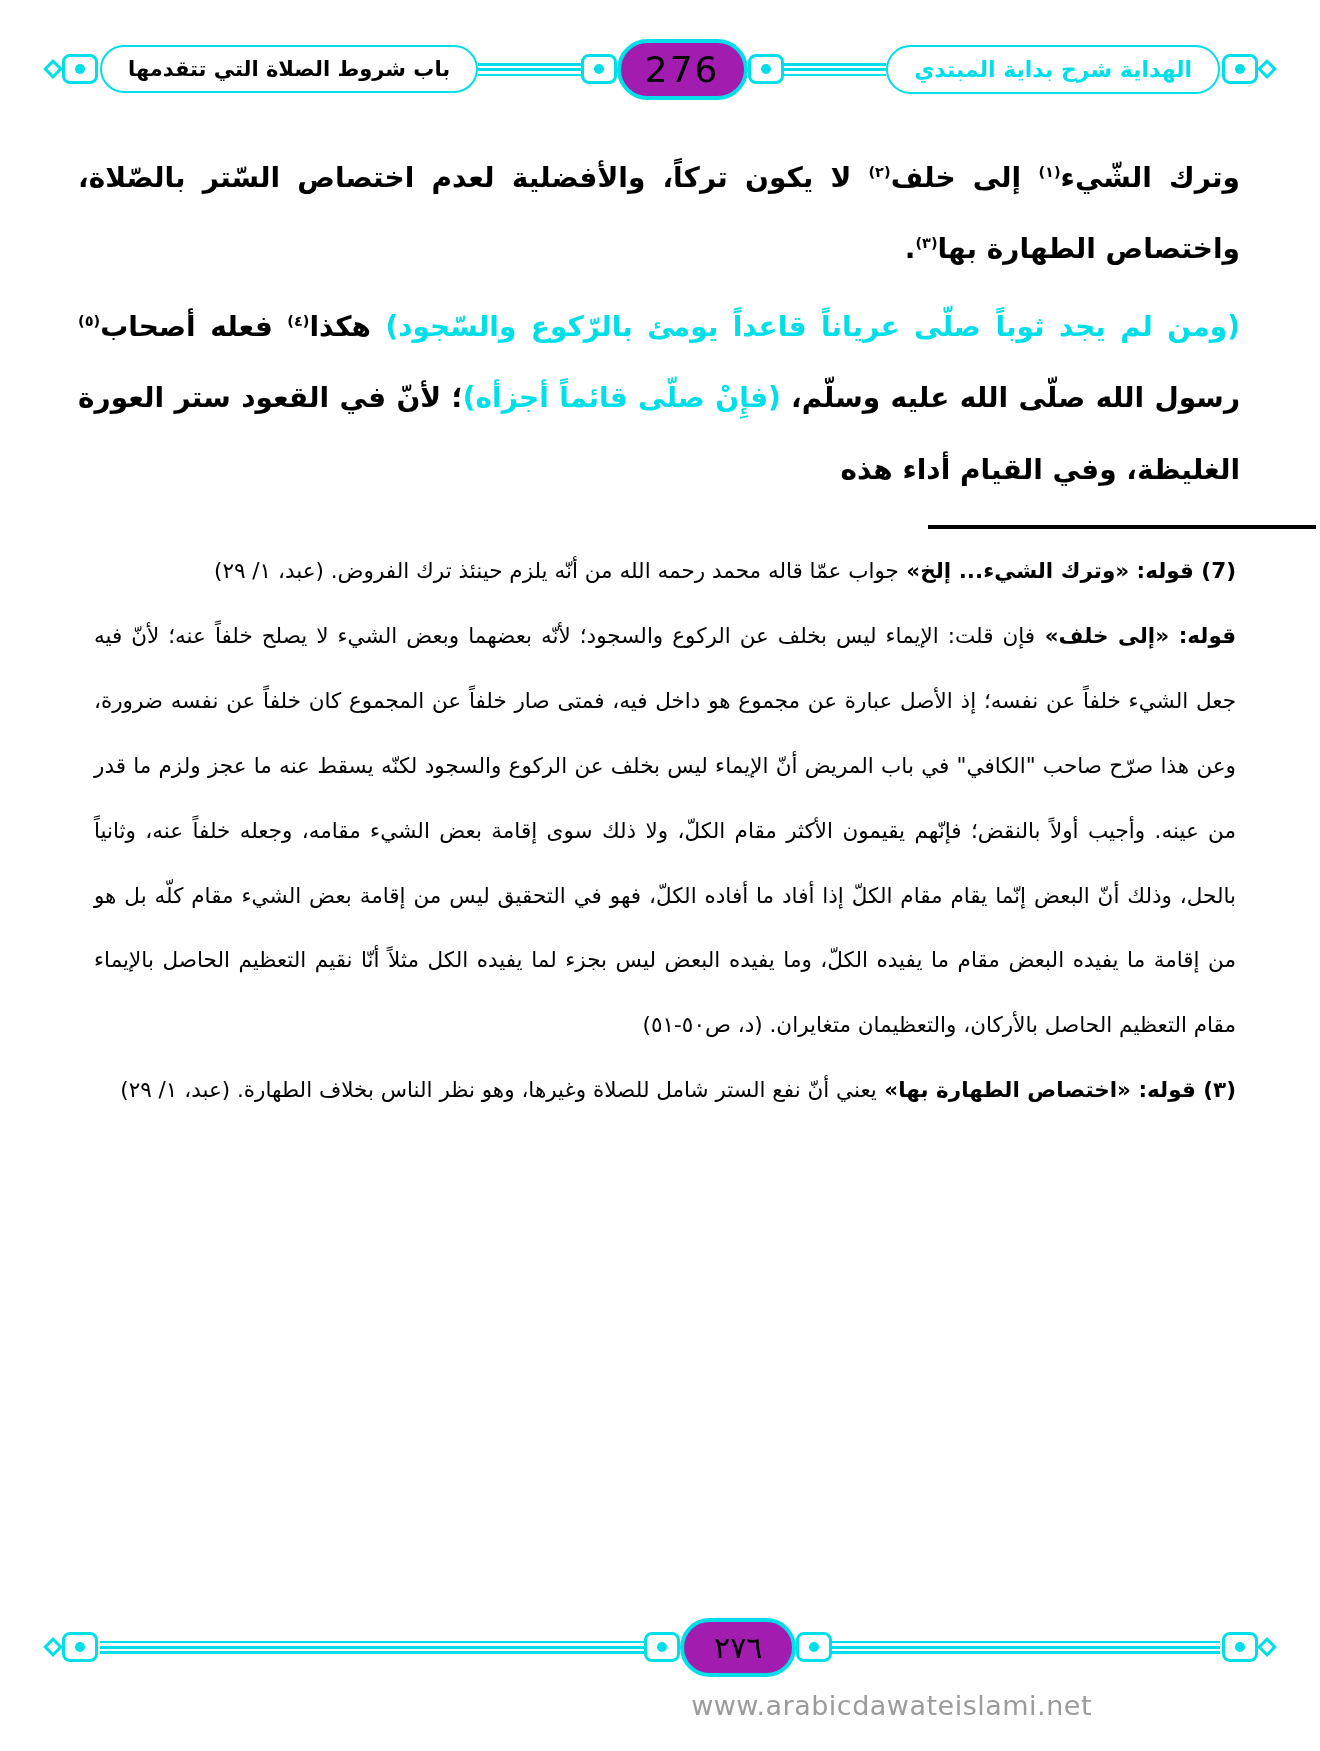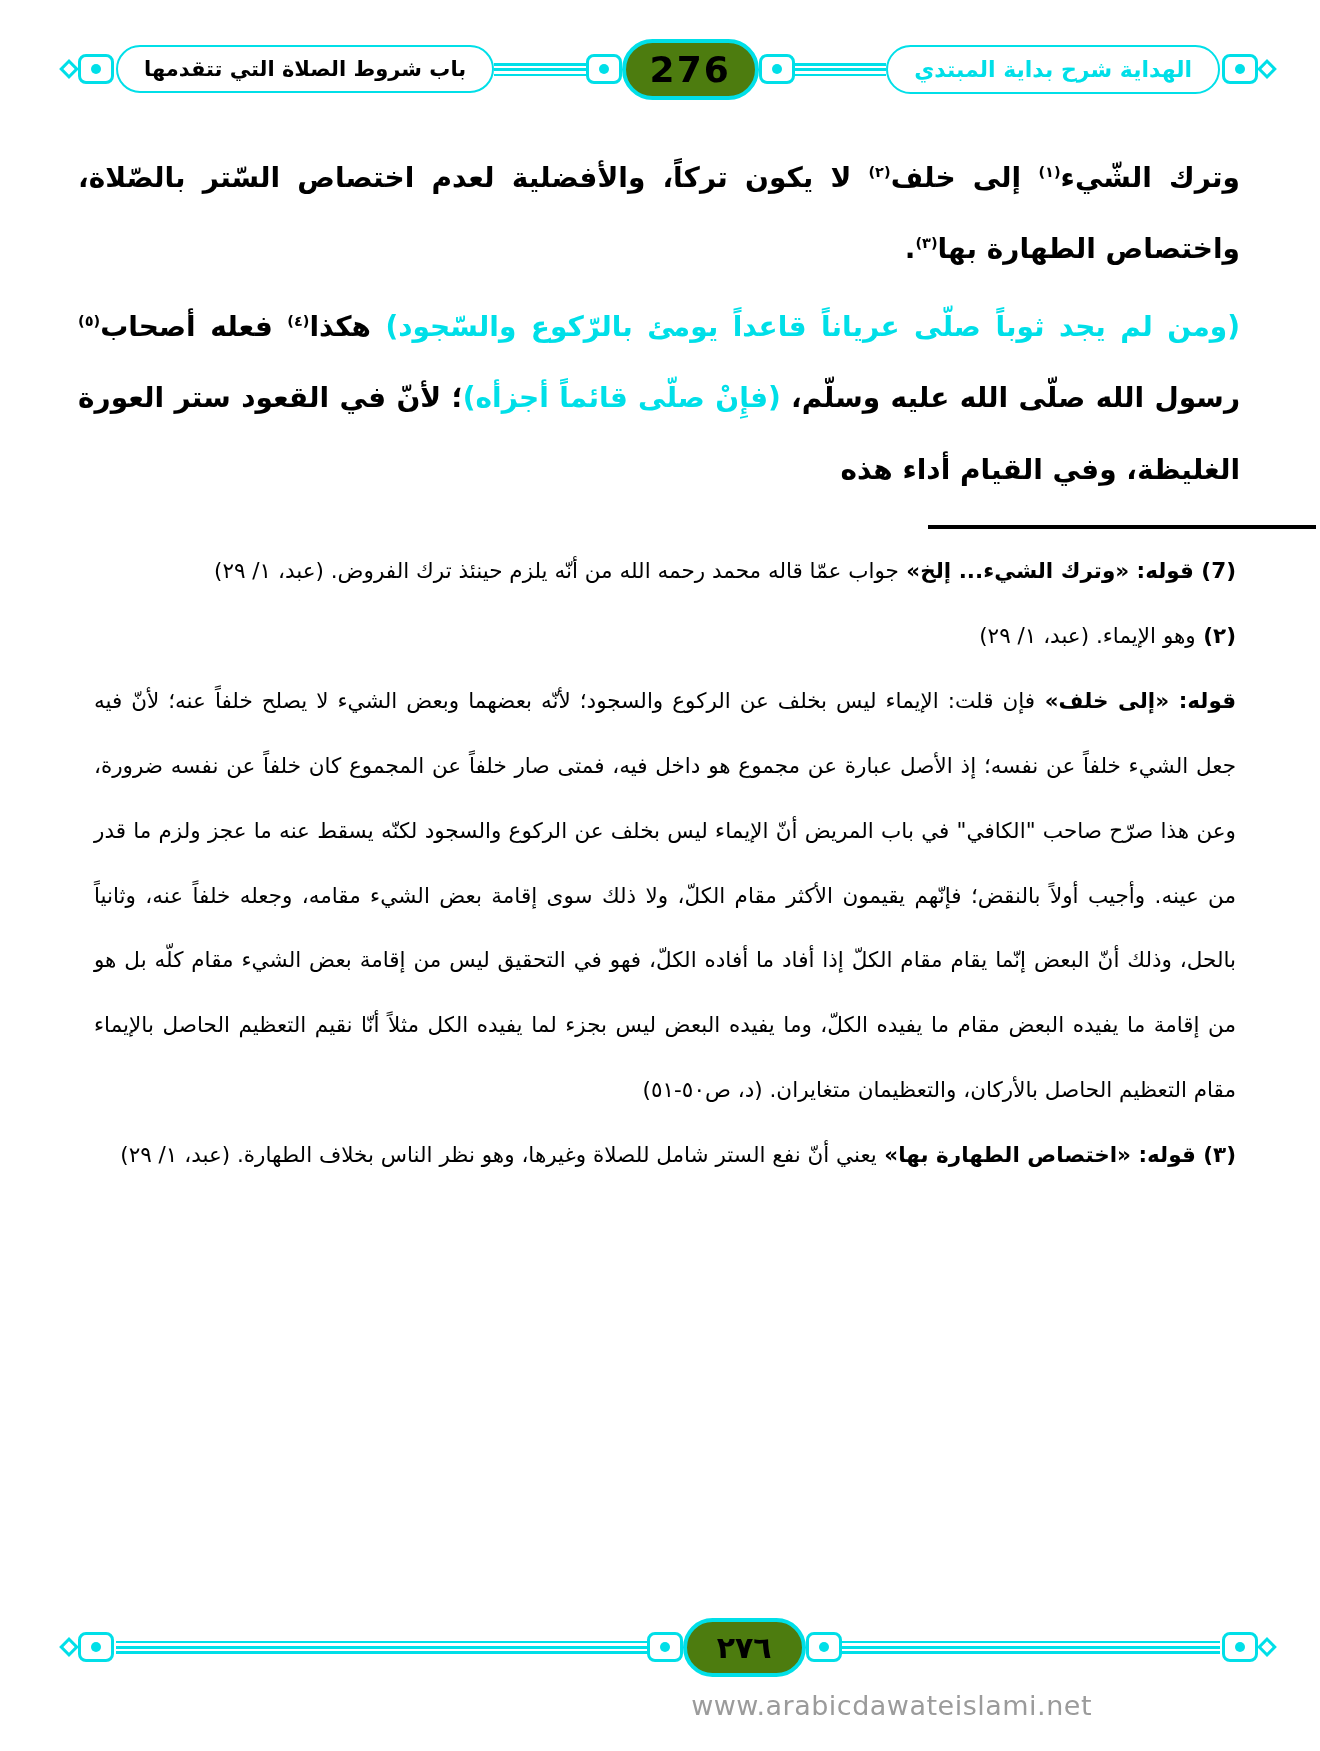--- a/index.html
+++ b/index.html
@@ -4,21 +4,21 @@
 <style>
   :root { --accent:#00dfe8; --wm:#9b9b9b; }
   * { box-sizing:border-box; }
   html,body { margin:0; padding:0; }
   body {
     width:1320px; height:1751px; position:relative; overflow:hidden;
     background:#ffffff; font-family:"DejaVu Sans", sans-serif;
   }
 
   
-  .band { display:flex; align-items:center; padding:0 46px;margin-left:16px; }
+  .band { display:flex; align-items:center; padding:0 46px; }
   .band-header { margin-top:26px; height:86px; }
   .band-footer { position:absolute; left:0; right:0; top:1612px; height:70px; }
 
   .tline { flex:1 1 40px; height:13px; min-width:20px;
     background:linear-gradient(to bottom,
       var(--accent) 0 2.5px, #fff 2.5px 5px,
       var(--accent) 5px 8px, #fff 8px 10.5px,
       var(--accent) 10.5px 13px);
   }
   .tip { width:14px; height:14px; border:3px solid var(--accent);
@@ -28,21 +28,21 @@
   .clamp::after { content:""; position:absolute; left:50%; top:50%;
     width:10px; height:10px; margin:-5px 0 0 -5px; border-radius:50%;
     background:var(--accent); }
 
   .pill { border:2.5px solid var(--accent); border-radius:40px;
     background:#fff; padding:10px 26px; white-space:nowrap;
     font-weight:bold; flex:0 0 auto; }
   .pill-chapter { font-size:21px; color:#000; }
   .pill-book { font-size:22px; color:var(--accent); }
   .oval-page { border:4px solid var(--accent); border-radius:36px;
-    background:#4d7c0f; padding:6px 24px; font-size:36px; font-weight:bold;
+    background:#a21caf; padding:6px 24px; font-size:36px; font-weight:normal;
     color:#000; flex:0 0 auto; letter-spacing:2px; }
   .oval-page-footer { font-size:30px; padding:8px 30px; letter-spacing:0; }
 
   
   .main { direction:rtl; text-align:justify; padding:30px 80px 0 78px;
     font-size:28px; font-weight:bold; color:#000; line-height:2.55; }
   .main p { margin:0 0 6px 0; }
   .accent { color:var(--accent); }
   sup { font-size:0.52em; vertical-align:super; line-height:0; font-weight:bold; }
 
@@ -78,21 +78,20 @@
 
 <div class="main">
   <p><span>وترك الشّيء</span><sup>(١)</sup><span> إلى خلف</span><sup>(٢)</sup><span> لا يكون تركاً، والأفضلية لعدم اختصاص السّتر بالصّلاة، واختصاص الطهارة بها</span><sup>(٣)</sup><span>.</span></p>
   <p><span class="accent">(ومن لم يجد ثوباً صلّى عرياناً قاعداً يومئ بالرّكوع والسّجود)</span><span> هكذا</span><sup>(٤)</sup><span> فعله أصحاب</span><sup>(٥)</sup><span> رسول الله صلّى الله عليه وسلّم، </span><span class="accent">(فإِنْ صلّى قائماً أجزأه)</span><span>؛ لأنّ في القعود ستر العورة الغليظة، وفي القيام أداء هذه</span></p>
 </div>
 
 <div class="fn-divider"></div>
 
 <div class="footnotes">
   <p class="footnote"><span class="bold">(7) قوله: «وترك الشيء... إلخ» </span><span>جواب عمّا قاله محمد رحمه الله من أنّه يلزم حينئذ ترك الفروض. (عبد، ١/ ٢٩)</span></p>
-  <p class="footnote"><span class="bold">(٢) </span><span>وهو الإيماء. (عبد، ١/ ٢٩)</span></p>
   <p class="footnote flush"><span class="bold">قوله: «إلى خلف» </span><span>فإن قلت: الإيماء ليس بخلف عن الركوع والسجود؛ لأنّه بعضهما وبعض الشيء لا يصلح خلفاً عنه؛ لأنّ فيه جعل الشيء خلفاً عن نفسه؛ إذ الأصل عبارة عن مجموع هو داخل فيه، فمتى صار خلفاً عن المجموع كان خلفاً عن نفسه ضرورة، وعن هذا صرّح صاحب "الكافي" في باب المريض أنّ الإيماء ليس بخلف عن الركوع والسجود لكنّه يسقط عنه ما عجز ولزم ما قدر من عينه. وأجيب أولاً بالنقض؛ فإنّهم يقيمون الأكثر مقام الكلّ، ولا ذلك سوى إقامة بعض الشيء مقامه، وجعله خلفاً عنه، وثانياً بالحل، وذلك أنّ البعض إنّما يقام مقام الكلّ إذا أفاد ما أفاده الكلّ، فهو في التحقيق ليس من إقامة بعض الشيء مقام كلّه بل هو من إقامة ما يفيده البعض مقام ما يفيده الكلّ، وما يفيده البعض ليس بجزء لما يفيده الكل مثلاً أنّا نقيم التعظيم الحاصل بالإيماء مقام التعظيم الحاصل بالأركان، والتعظيمان متغايران. (د، ص٥٠-٥١)</span></p>
   <p class="footnote"><span class="bold">(٣) قوله: «اختصاص الطهارة بها» </span><span>يعني أنّ نفع الستر شامل للصلاة وغيرها، وهو نظر الناس بخلاف الطهارة. (عبد، ١/ ٢٩)</span></p>
 </div>
 
 <div class="band band-footer">
   <span class="tip"></span>
   <span class="clamp" style="margin:0 2px;"></span>
   <span class="tline" style="flex-grow:1.45;"></span>
   <span class="clamp"></span>
   <span class="oval-page oval-page-footer">٢٧٦</span>

